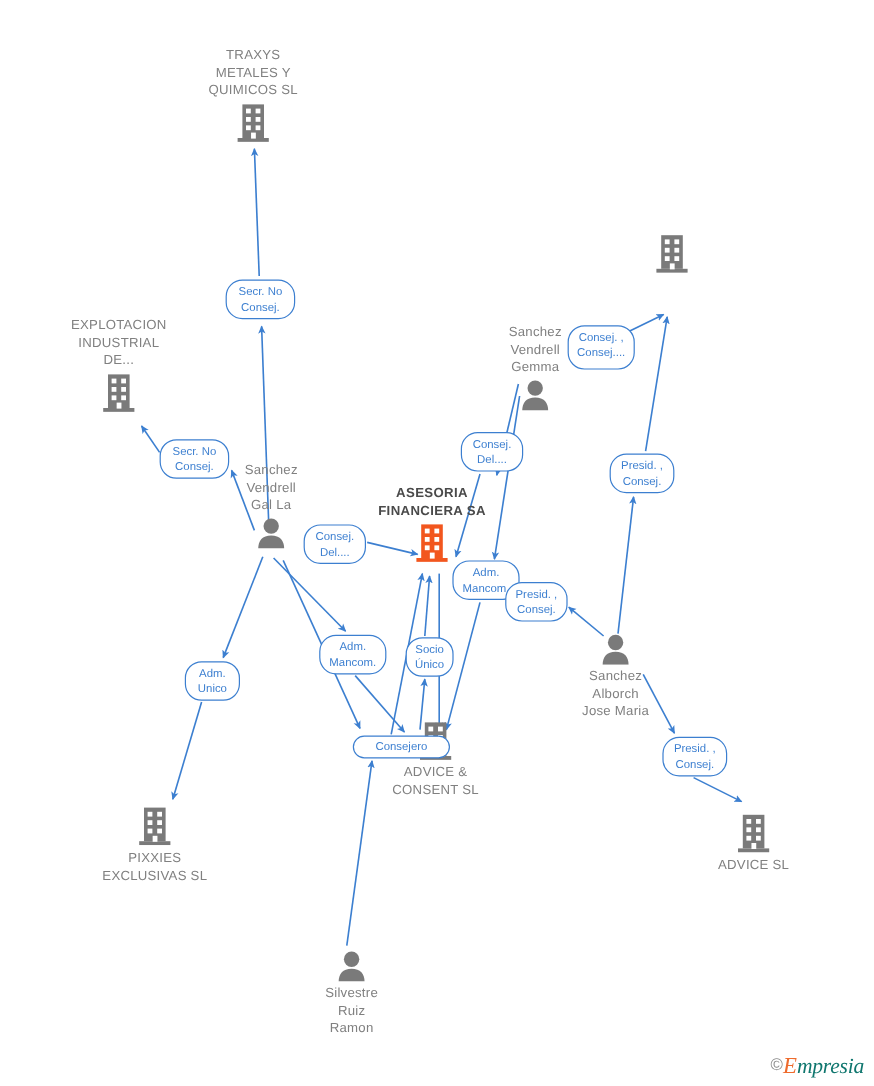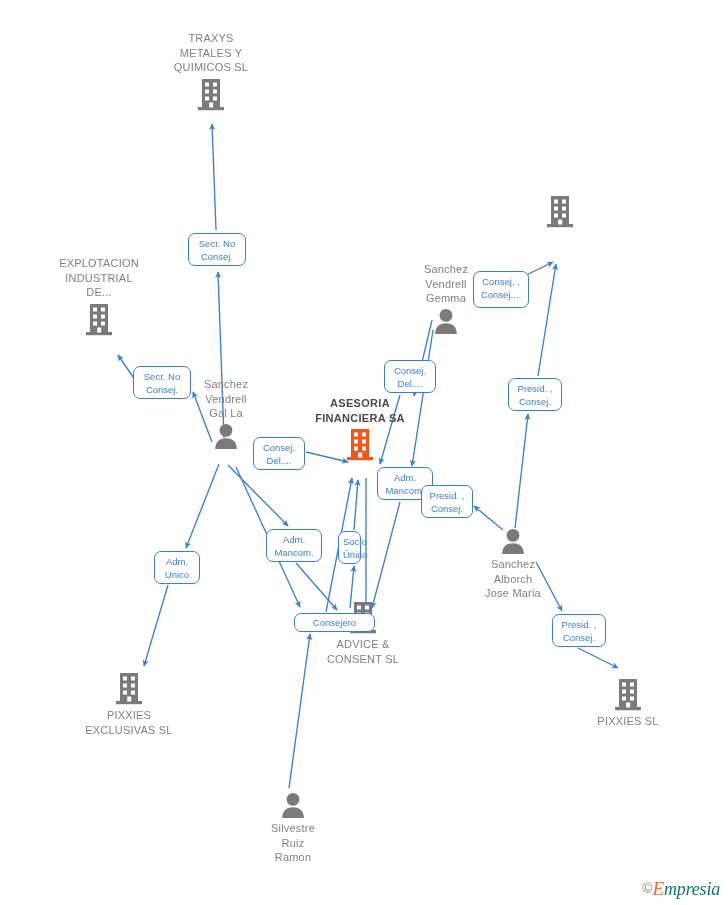--- a/index.html
+++ b/index.html
@@ -38,39 +38,40 @@
     display: block;
     line-height: 0;
   }
   .node .node-label {
     display: block;
     font-size: 11px;
     line-height: 14.6px;
     color: #808080;
     letter-spacing: 0.2px;
     white-space: pre-line;
+    margin-top: 8px;
   }
   
   .node.label-top .node-label { margin-bottom: 2px; }
   .node.label-bottom .node-label { margin-top: 3px; }
 
   
   .node.central .node-label {
     color: #4a4a4a;
     font-weight: bold;
     font-size: 11px;
     letter-spacing: 0.3px;
   }
 
   
   .rel {
     position: absolute;
     box-sizing: border-box;
     border: 1.3px solid #3c7fd0;
-    border-radius: 7px;
+    border-radius: 14px;
     background: #ffffff;
     color: #3c7fd0;
     font-size: 9.5px;
     line-height: 13px;
     text-align: center;
     padding: 3px 4px 4px 4px;
     white-space: pre-line;
   }
 
   
@@ -342,21 +343,21 @@
           <rect x="9" y="5.5" width="4" height="4"></rect>
           <rect x="17" y="5.5" width="4" height="4"></rect>
           <rect x="9" y="12.5" width="4" height="4"></rect>
           <rect x="17" y="12.5" width="4" height="4"></rect>
           <rect x="9" y="19.5" width="4" height="4"></rect>
           <rect x="17" y="19.5" width="4" height="4"></rect>
           <rect x="13.2" y="25.5" width="4" height="5"></rect>
         </g>
       </svg>
     </span>
-    <span class="node-label">PIXXIES SL</span>
+    <span class="node-label">ADVICE SL</span>
   </div>
 
   <div class="node label-bottom" style="left:293px; top:792px;">
     <span class="icon-wrap">
       <svg width="30" height="26" viewBox="0 0 30 26" xmlns="http://www.w3.org/2000/svg">
         <g fill="#7a7a7a">
           <circle cx="15" cy="7.4" r="6.4"></circle>
           <path d="M 15 15.2 C 7.6 15.2 4.2 19.6 4.2 26 L 25.8 26 C 25.8 19.6 22.4 15.2 15 15.2 Z"></path>
         </g>
       </svg>
@@ -374,21 +375,21 @@
 
   <div class="rel" style="left:253px; top:437px; width:52px; height:33px;">Consej.
 Del....</div>
 
   <div class="rel" style="left:154px; top:551px; width:46px; height:33px;">Adm.
 Unico</div>
 
   <div class="rel" style="left:266px; top:529px; width:56px; height:33px;">Adm.
 Mancom.</div>
 
-  <div class="rel" style="left:338px; top:531px; width:23px; height:33px;">Socio
+  <div class="rel" style="left:338px; top:531px; width:40px; height:33px;">Socio
 Único</div>
 
   <div class="rel" style="left:294px; top:613px; width:81px; height:19px; padding-top:2px; line-height:13px;">Consejero</div>
 
   <div class="rel" style="left:377px; top:467px; width:56px; height:33px;">Adm.
 Mancom.</div>
 
   <div class="rel" style="left:421px; top:485px; width:52px; height:33px;">Presid. ,
 Consej.</div>
 

